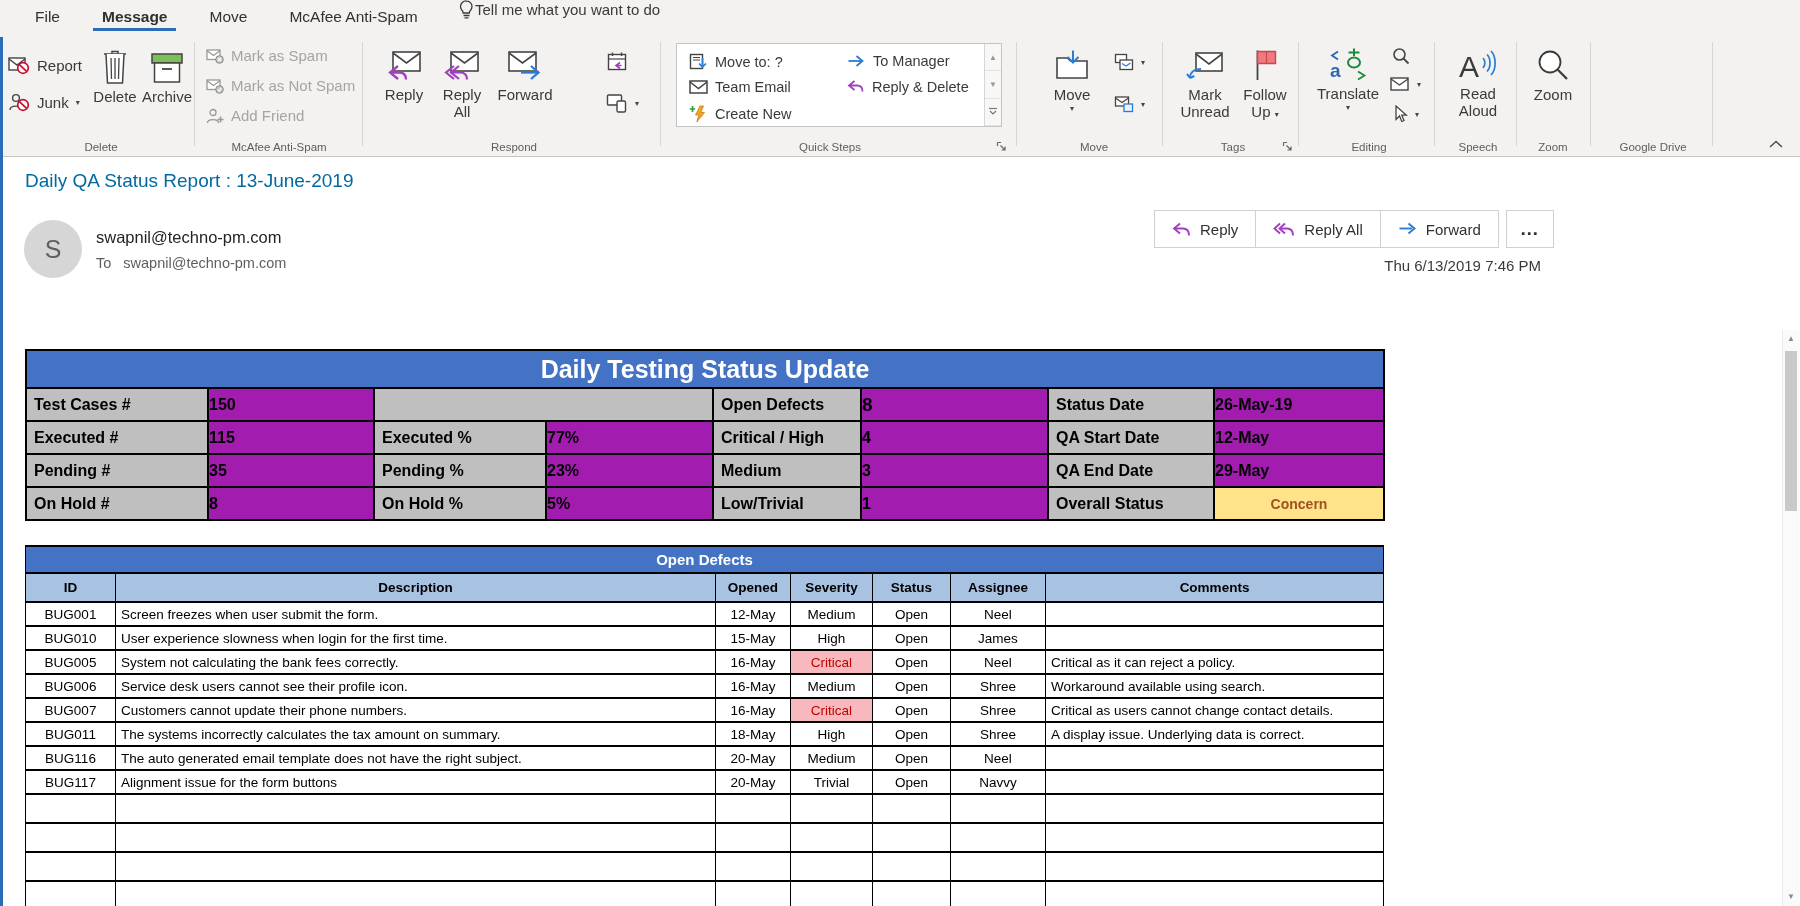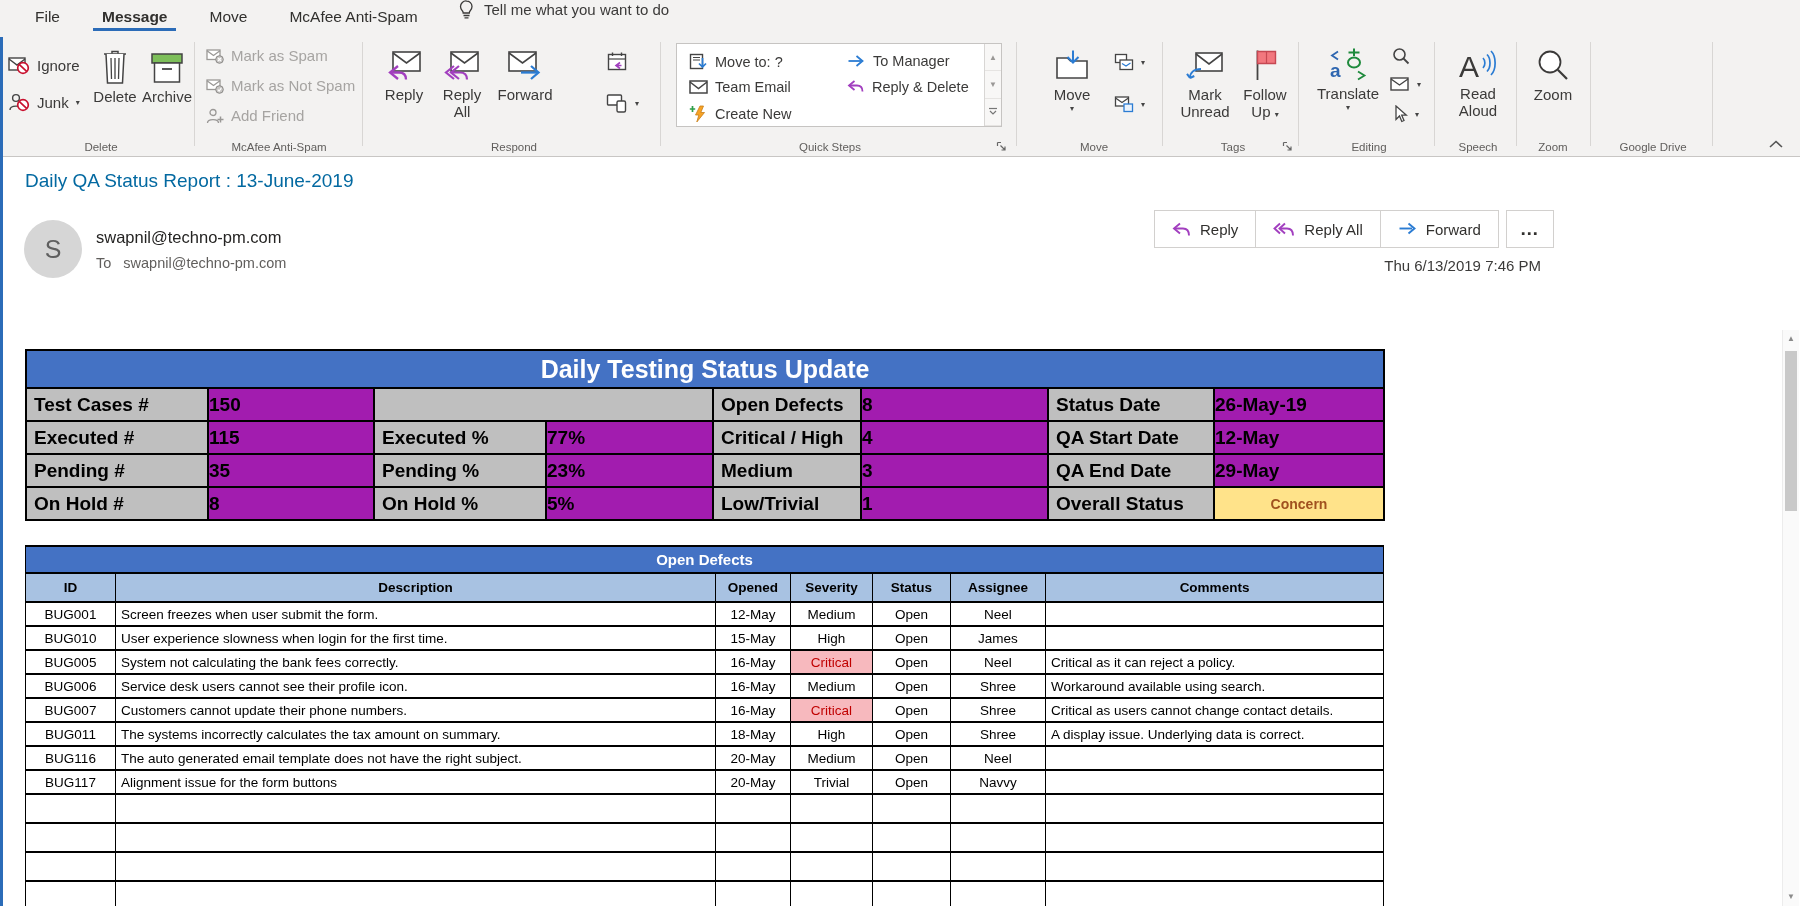--- a/index.html
+++ b/index.html
@@ -5,21 +5,21 @@
 *{box-sizing:border-box;margin:0;padding:0}
 html,body{width:1800px;height:906px;overflow:hidden;background:#fff}
 body{position:relative;font-family:"Liberation Sans",sans-serif;color:#3b3a39}
 svg{display:block}
 
 .ribbon{position:absolute;top:0;left:0;width:1800px;height:157px;background:#f3f2f1;border-bottom:1px solid #c8c6c4}
 .tabrow{display:flex;align-items:flex-start;height:37px;padding-left:14px}
 .tab{padding:8px 21px;font-size:15.5px;color:#31302e;position:relative}
 .tab.active{font-weight:700}
 .tab.active::after{content:"";position:absolute;left:12px;right:12px;bottom:3px;height:3px;background:#2b6cb8}
-.tellme{display:flex;align-items:center;gap:9px;margin-left:28px;padding-bottom:7px;font-size:15px;color:#3b3a39}
+.tellme{display:flex;align-items:center;gap:0;margin-left:28px;padding-bottom:7px;font-size:15px;color:#3b3a39}
 .rbody{position:absolute;top:37px;left:0;right:0;height:119px}
 .rgroup{position:absolute;top:0;height:119px}
 .glabel{position:absolute;bottom:3px;left:0;right:0;text-align:center;font-size:11.5px;color:#605e5c;white-space:nowrap}
 .gdiv{position:absolute;top:5px;width:1px;height:104px;background:#d8d6d4}
 .bigbtn{position:absolute;display:flex;flex-direction:column;align-items:center;font-size:15px;color:#3b3a39;line-height:16.5px;text-align:center;cursor:default}
 .bigbtn .ic{height:44px;display:flex;align-items:center}
 .smbtn{position:absolute;display:flex;align-items:center;gap:7px;font-size:15px;color:#3b3a39;white-space:nowrap}
 .dis{color:#a6a4a2}
 .caret{font-size:8px;color:#444;line-height:9px}
 .qsbox{position:absolute;left:10px;top:6px;width:326px;height:84px;background:#fff;border:1px solid #c6c4c2}
@@ -40,21 +40,21 @@
 .received{position:absolute;right:259px;top:257px;font-size:15px;color:#3b3a39}
 
 .vscroll{position:absolute;right:1px;top:330px;bottom:0;width:17px;background:#fafafa;border-left:1px solid #ececec}
 .sarrow{position:absolute;left:0;width:16px;height:17px;display:flex;align-items:center;justify-content:center;color:#8a8a8a;font-size:8px}
 .sthumb{position:absolute;left:2px;top:21px;width:12px;height:160px;background:#c9c9c9}
 
 .report{position:absolute;left:25px;top:349px;width:1358px}
 table{border-collapse:collapse;table-layout:fixed;width:1358px;font-family:"Liberation Sans",sans-serif}
 .sum th,.sum td{border:2px solid #000;overflow:hidden;white-space:nowrap}
 .sum .banner{background:var(--banner-blue);color:#fff;font-size:25px;font-weight:700;height:38px}
-.sum td{height:33px;font-size:19px;font-weight:700;color:#000}
+.sum td{height:33px;font-size:16px;font-weight:700;color:#000}
 .sum td.lbl{background:var(--label-gray);padding-left:7px;text-align:left}
 .sum td.val{background:#a21caf;text-align:left}
 .sum td.big{font-size:19px}
 .sum td.concern{background:var(--concern-bg);color:var(--concern-text);text-align:center;font-size:14px}
 .def{margin-top:24px}
 .def th,.def td{border:1px solid #000;border-top-width:2px;border-bottom-width:2px;overflow:hidden;white-space:nowrap}
 .def .banner2{background:var(--banner-blue);color:#fff;font-size:15px;font-weight:700;height:27px;text-align:center}
 .def thead th{background:var(--header-blue);color:#000;font-size:13.5px;font-weight:700;height:29px}
 .def td{height:24px;font-size:13.5px;color:#000;text-align:center;padding:0 3px}
 .def td.left{text-align:left;padding-left:5px}
@@ -87,21 +87,21 @@
     <div class="rgroup" style="left:8px;width:186px">
       <div class="smbtn" style="left:0;top:18px">
         <span>
             <svg width="22" height="20" viewBox="0 0 22 20">
               <rect x="1" y="3" width="16" height="12" fill="#fff" stroke="#444" stroke-width="1.4"></rect>
               <path d="M1 4 L9 10 L17 4" fill="none" stroke="#444" stroke-width="1.4"></path>
               <circle cx="15" cy="13" r="5.3" fill="#fff" stroke="#C8102E" stroke-width="1.7"></circle>
               <path d="M11.4 9.6 L18.6 16.4" stroke="#C8102E" stroke-width="1.7"></path>
             </svg>
           </span>
-        <span>Ignore</span>
+        <span>Report</span>
       </div>
       <div class="smbtn" style="left:0;top:55px">
         <span>
             <svg width="22" height="20" viewBox="0 0 22 20">
               <circle cx="8" cy="6" r="3.4" fill="none" stroke="#444" stroke-width="1.4"></circle>
               <path d="M2 18 C2 12.8 14 12.8 14 18" fill="none" stroke="#444" stroke-width="1.4"></path>
               <circle cx="15" cy="13" r="5.3" fill="#fff" stroke="#C8102E" stroke-width="1.7"></circle>
               <path d="M11.4 9.6 L18.6 16.4" stroke="#C8102E" stroke-width="1.7"></path>
             </svg>
           </span>

